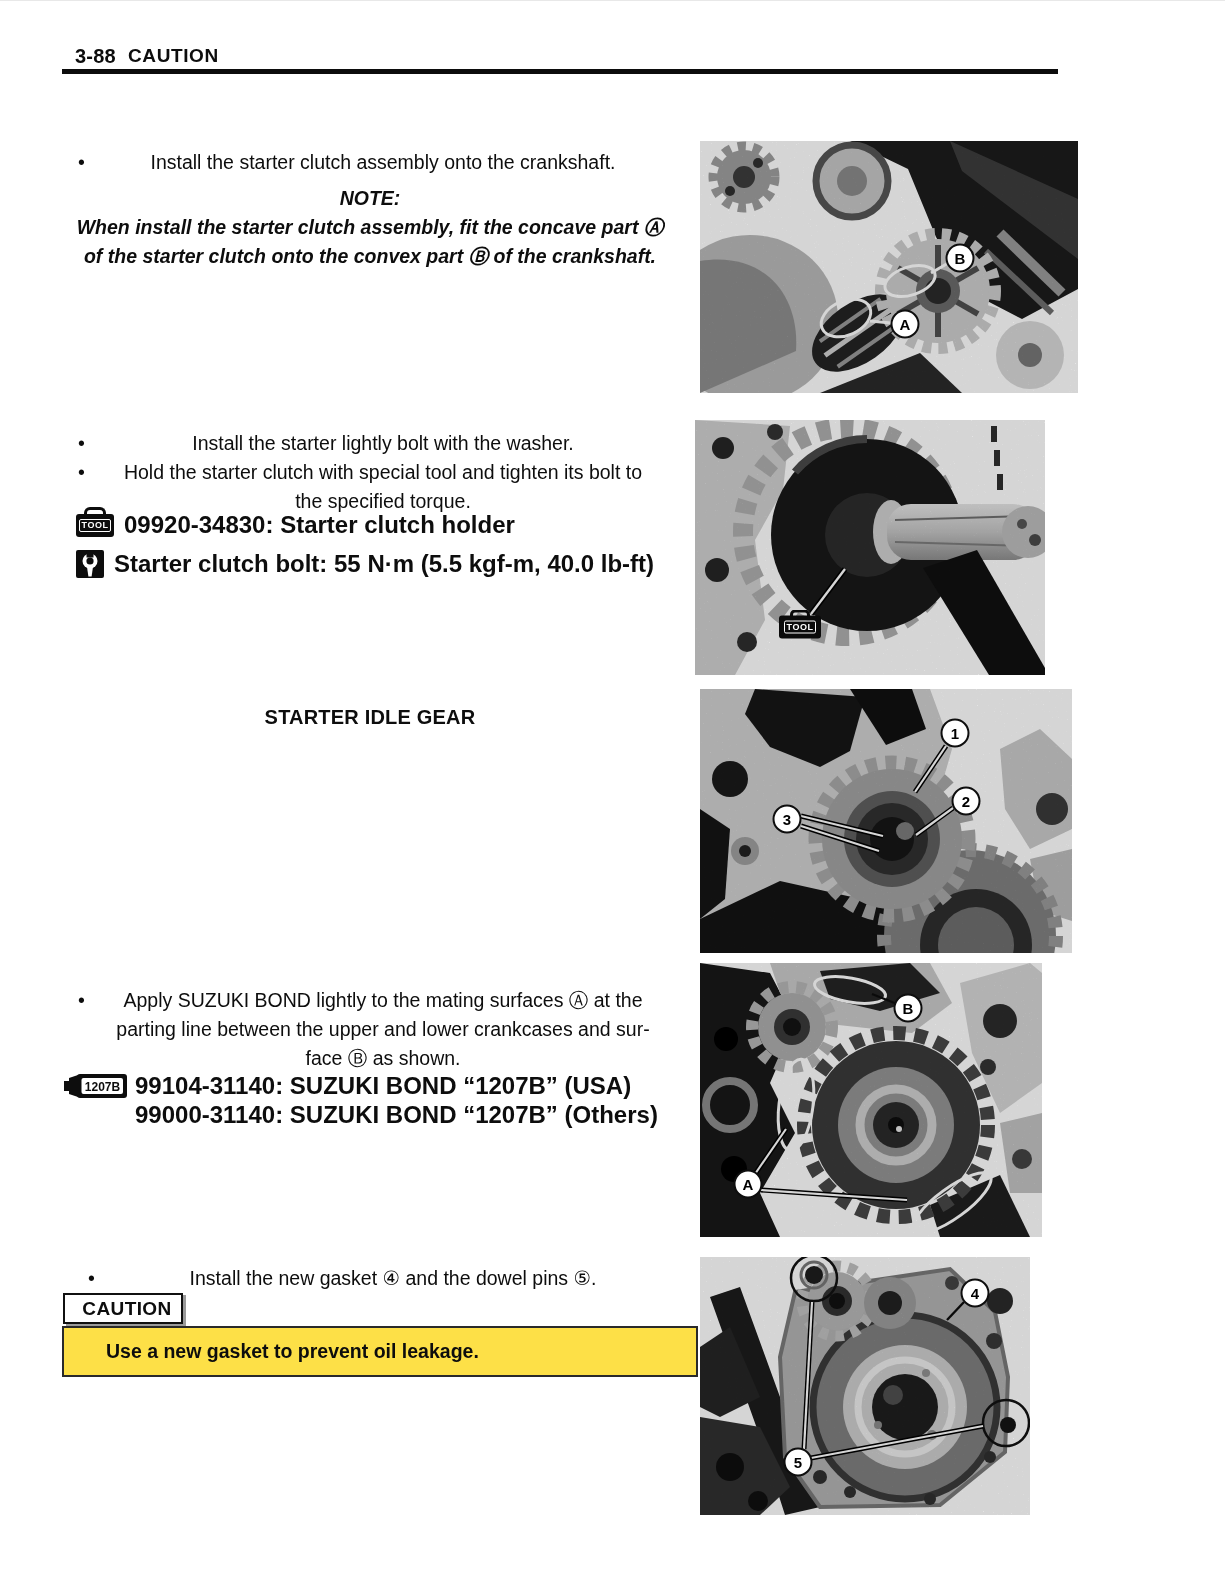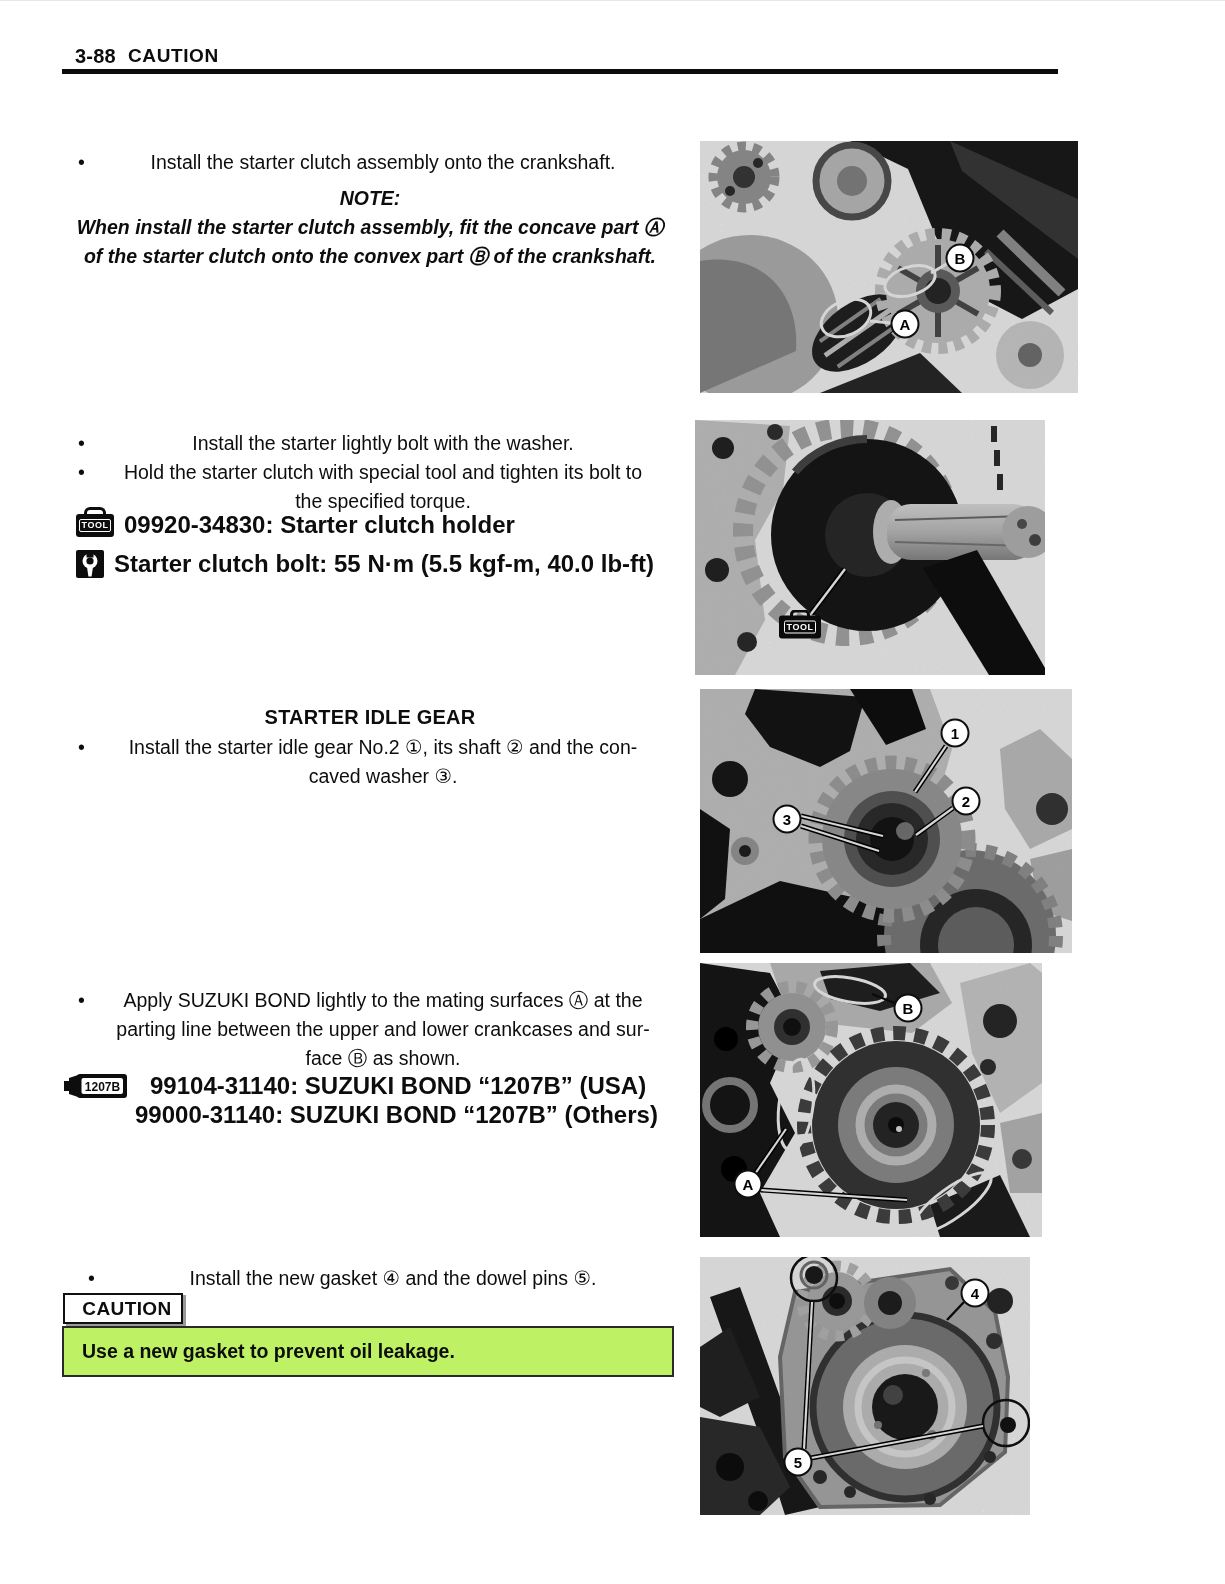--- a/index.html
+++ b/index.html
@@ -24,22 +24,22 @@
   .toolbox{position:relative;width:38px;height:23px;background:#0d0d0d;border-radius:3px;
     display:flex;align-items:center;justify-content:center;flex:none;}
   .toolbox::before{content:"";position:absolute;top:-7px;left:50%;transform:translateX(-50%);
     width:16px;height:9px;border:3px solid #0d0d0d;border-bottom:none;border-radius:6px 6px 0 0;}
   .toolbox .tbi{border:1.5px solid #fff;border-radius:2px;padding:0 2px;
     color:#fff;font-size:9px;font-weight:bold;letter-spacing:0.5px;line-height:11px;}
   
   .cautlabel{position:absolute;border:2.5px solid #101010;background:#fff;
     box-shadow:3px 2px 0 #9a9a9a;display:flex;align-items:center;justify-content:center;
     font-size:19px;font-weight:bold;letter-spacing:0.4px;padding-left:8px;}
-  .cautbox{position:absolute;border:2.5px solid #2a2a2a;background:#bef264;
-    display:flex;align-items:center;font-size:19.5px;font-weight:bold;padding-left:18px;}
+  .cautbox{position:absolute;border:2.5px solid #2a2a2a;background:#fde047;
+    display:flex;align-items:center;font-size:19.5px;font-weight:bold;padding-left:42px;}
   
   .photo{position:absolute;}
   .photo svg{display:block;width:100%;height:100%;}
   .co{position:absolute;width:25px;height:25px;border:2px solid #0e0e0e;border-radius:50%;
     background:#fff;display:flex;align-items:center;justify-content:center;
     font-size:15px;font-weight:bold;color:#000;transform:translate(-50%,-50%);line-height:1;}
   .tooltag{position:absolute;transform:translate(-50%,-50%);width:42px;height:23px;background:#0b0b0b;
     border-radius:3px;display:flex;align-items:center;justify-content:center;}
   .tooltag::before{content:"";position:absolute;top:-6px;left:50%;transform:translateX(-50%);
     width:14px;height:8px;border:3px solid #0b0b0b;border-bottom:none;border-radius:5px 5px 0 0;}
@@ -85,32 +85,28 @@
       <rect x="10.5" y="0" width="7" height="7.5" fill="#0d0d0d"></rect>
       <circle cx="14" cy="11" r="3.6" fill="#0d0d0d"></circle>
       <path d="M10.8 15.5 L17.2 15.5 L15.6 26.5 L12.4 26.5 Z" fill="#fff"></path>
     </svg>
     <div class="spectext">Starter clutch bolt: 55 N·m (5.5 kgf-m, 40.0 lb-ft)</div>
   </div>
 
   <div class="tb" style="left:75px;top:702px;">
     <div class="ln hd">STARTER IDLE GEAR</div>
   </div>
-  <div class="tb" style="left:78px;top:732px;">
-    <div class="ln ind bl">Install the starter idle gear No.2 ①, its shaft ② and the con-</div>
-    <div class="ln ind">caved washer ③.</div>
-  </div>
 
   <div class="tb" style="left:78px;top:985px;">
     <div class="ln ind bl">Apply SUZUKI BOND lightly to the mating surfaces Ⓐ at the</div>
     <div class="ln ind">parting line between the upper and lower crankcases and sur-</div>
     <div class="ln ind">face Ⓑ as shown.</div>
   </div>
 
-  <div class="specrow" style="left:64px;top:1071px;gap:22px;">
+  <div class="specrow" style="left:64px;top:1071px;gap:7px;">
     <svg width="64" height="26" viewBox="0 0 64 26">
       <rect x="0" y="8" width="5" height="10" fill="#0d0d0d"></rect>
       <polygon points="5,5 14,2 14,24 5,21" fill="#0d0d0d"></polygon>
       <rect x="13" y="1" width="50" height="24" rx="3" fill="#0d0d0d"></rect>
       <rect x="17.5" y="5" width="41.5" height="16" rx="2" fill="#fff"></rect>
       <text x="38.5" y="17.5" text-anchor="middle" font-size="12" font-weight="bold" font-family="Liberation Sans, DejaVu Sans, sans-serif" fill="#0d0d0d">1207B</text>
     </svg>
     <div class="spectext">99104-31140: SUZUKI BOND “1207B” (USA)</div>
   </div>
   <div class="specrow" style="left:135px;top:1100px;">

